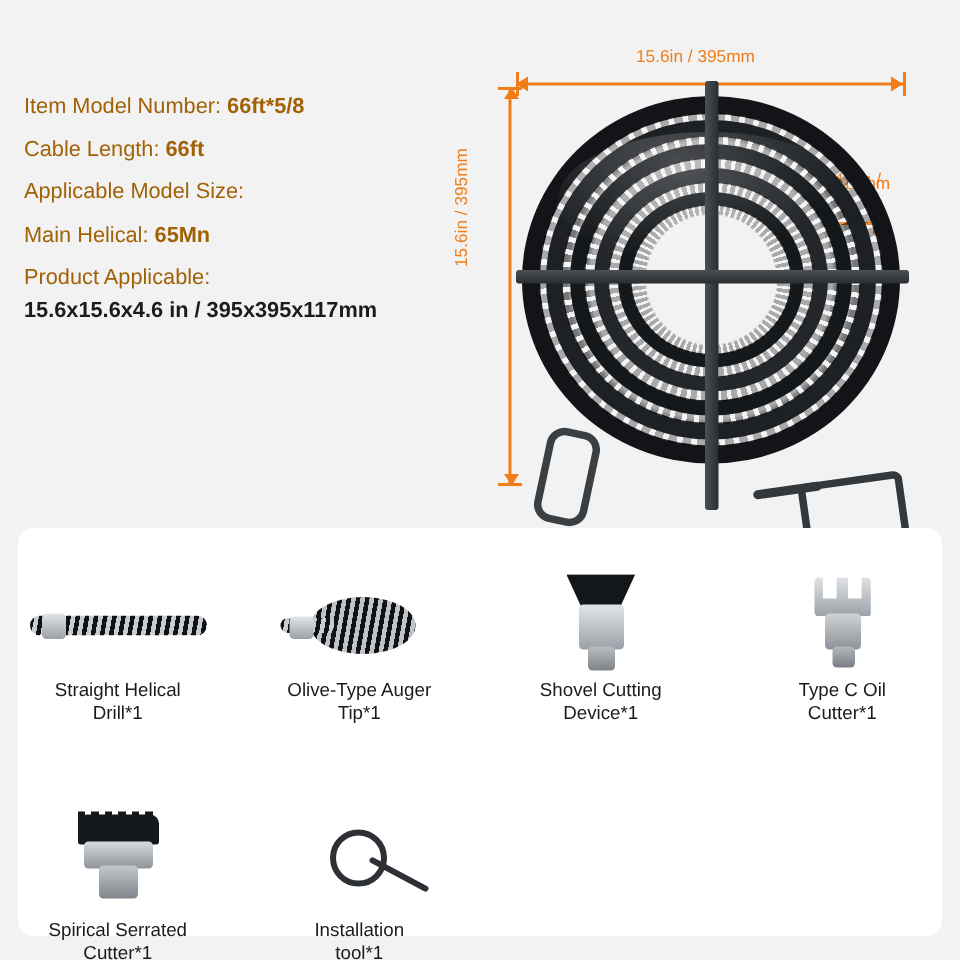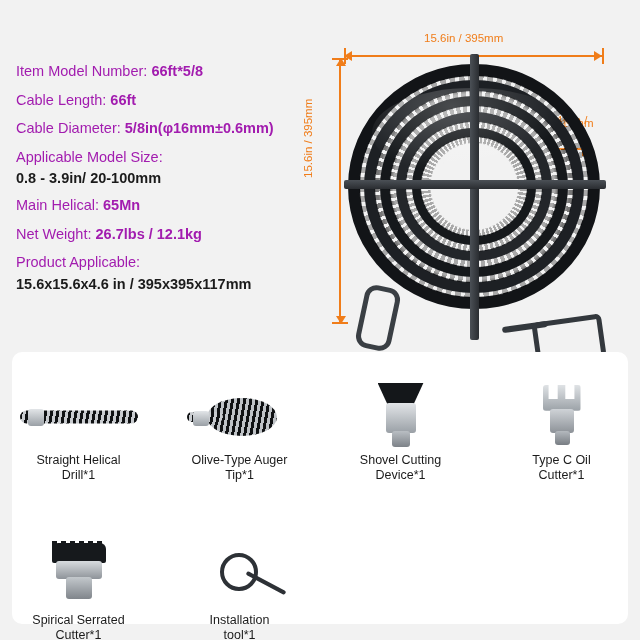--- a/index.html
+++ b/index.html
@@ -22,21 +22,21 @@
 
   
   .specs {
     position: absolute;
     left: 16px;
     top: 62px;
     width: 310px;
   }
   .spec-row {
     font-size: 14.5px;
-    color: #a21caf;
+    color: #a16207;
     line-height: 1.28;
     margin-bottom: 10px;
     white-space: nowrap;
   }
   .spec-row .label {
     font-weight: 400;
   }
   .spec-row .value {
     font-weight: bold;
   }
@@ -229,31 +229,24 @@
 <div id="page">
 
   <div class="specs">
     <div class="spec-row">
       <span class="label">Item Model Number: </span><span class="value">66ft*5/8</span>
     </div>
     <div class="spec-row">
       <span class="label">Cable Length: </span><span class="value">66ft</span>
     </div>
     <div class="spec-row">
-      <span class="label">Cable Diameter: </span><span class="value">5/8in(φ16mm±0.6mm)</span>
-    </div>
-    <div class="spec-row">
       <span class="label">Applicable Model Size:</span>
     </div>
-    <div class="spec-sub">0.8 - 3.9in/ 20-100mm</div>
     <div class="spec-row">
       <span class="label">Main Helical: </span><span class="value">65Mn</span>
-    </div>
-    <div class="spec-row">
-      <span class="label">Net Weight: </span><span class="value">26.7lbs / 12.1kg</span>
     </div>
     <div class="spec-row">
       <span class="label">Product Applicable:</span>
     </div>
     <div class="spec-sub">15.6x15.6x4.6 in / 395x395x117mm</div>
   </div>
 
   <div class="product-area">
 
     <div class="dim-line" style="left:24px; top:30px; width:2px; height:16px;"></div>

